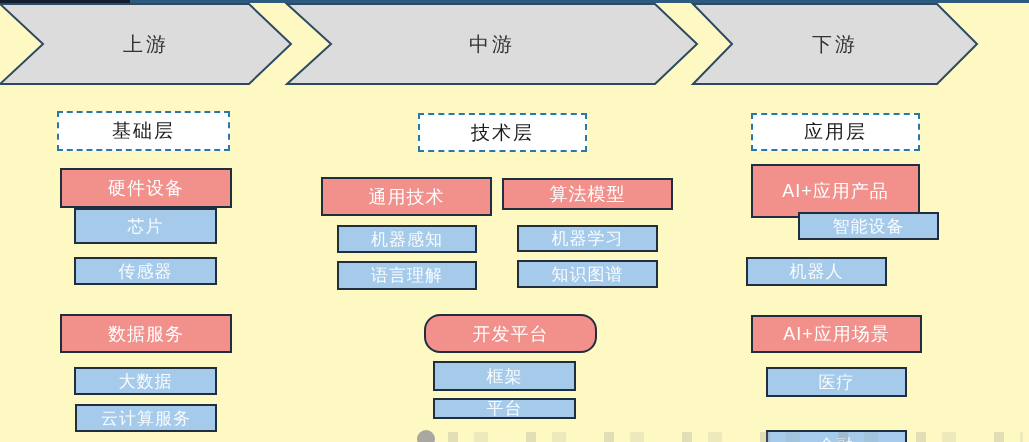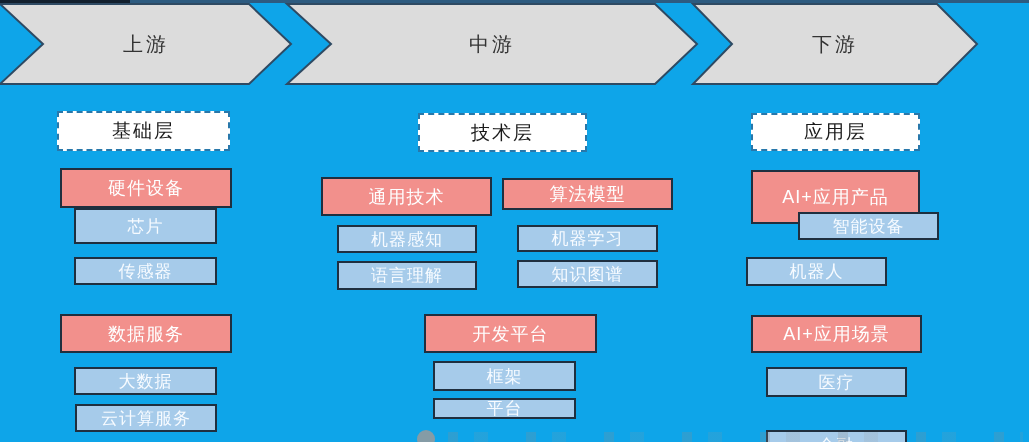--- a/index.html
+++ b/index.html
@@ -1,17 +1,17 @@
 <!DOCTYPE html>
 <html style="--stage-fill: #dcdcdc; --stage-border: #2e4a63; --header-fill: #f2908c; --item-fill: #a6cbea; --box-border: #1f2f3f; --layer-dash-border: #2878ab; --top-line: #2d5b80; --top-dark-segment: #12202e;"><head>
 <meta charset="utf-8">
 <style>
   html,body { margin:0; padding:0; background:#ffffff; }
   #canvas {
-    position:relative; width:1029px; height:442px; background:#0ea5e9;
+    position:relative; width:1029px; height:442px; background:#fef9c3;
     overflow:hidden; font-family:"Liberation Sans", sans-serif;
   }
   .abs { position:absolute; box-sizing:border-box; }
   .flexc { display:flex; align-items:center; justify-content:center; text-align:center; }
 
   
   .top-line { left:0; top:0; width:1029px; height:3px; background:var(--top-line,#2d5b80); }
   .top-dark { left:0; top:0; width:130px; height:5px; background:var(--top-dark-segment,#12202e); }
 
   
@@ -78,25 +78,25 @@
   <div class="abs flexc itm" style="left:75px;top:404px;width:142px;height:28px;">云计算服务</div>
 
   <div class="abs flexc hdr" style="left:321px;top:177px;width:171px;height:39px;">通用技术</div>
   <div class="abs flexc itm" style="left:337px;top:225px;width:140px;height:28px;">机器感知</div>
   <div class="abs flexc itm" style="left:337px;top:261px;width:140px;height:29px;">语言理解</div>
 
   <div class="abs flexc hdr" style="left:502px;top:178px;width:171px;height:32px;">算法模型</div>
   <div class="abs flexc itm" style="left:517px;top:225px;width:141px;height:27px;">机器学习</div>
   <div class="abs flexc itm" style="left:517px;top:260px;width:141px;height:28px;">知识图谱</div>
 
-  <div class="abs flexc hdr" style="left:424px;top:314px;width:173px;height:39px;">开发平台</div>
+  <div class="abs flexc hdr" style="left:424px;top:314px;width:173px;height:39px;border-radius:16px;">开发平台</div>
   <div class="abs flexc itm" style="left:433px;top:361px;width:143px;height:30px;">框架</div>
   <div class="abs flexc itm" style="left:433px;top:398px;width:143px;height:21px;">平台</div>
 
-  <div class="abs flexc hdr" style="left:751px;top:170px;width:169px;height:54px;">AI+应用产品</div>
+  <div class="abs flexc hdr" style="left:751px;top:164px;width:169px;height:54px;">AI+应用产品</div>
   <div class="abs flexc itm" style="left:766px;top:212px;width:141px;height:28px;margin-left:32px;">智能设备</div>
   <div class="abs flexc itm" style="left:746px;top:257px;width:141px;height:29px;">机器人</div>
 
   <div class="abs flexc hdr" style="left:751px;top:315px;width:171px;height:38px;">AI+应用场景</div>
   <div class="abs flexc itm" style="left:766px;top:367px;width:141px;height:30px;">医疗</div>
   <div class="abs flexc itm" style="left:766px;top:403px;width:141px;height:30px;margin-top:27px;">金融</div>
 
   <div class="abs wm-circle"></div>
   <div class="abs wm-strip"></div>
 

